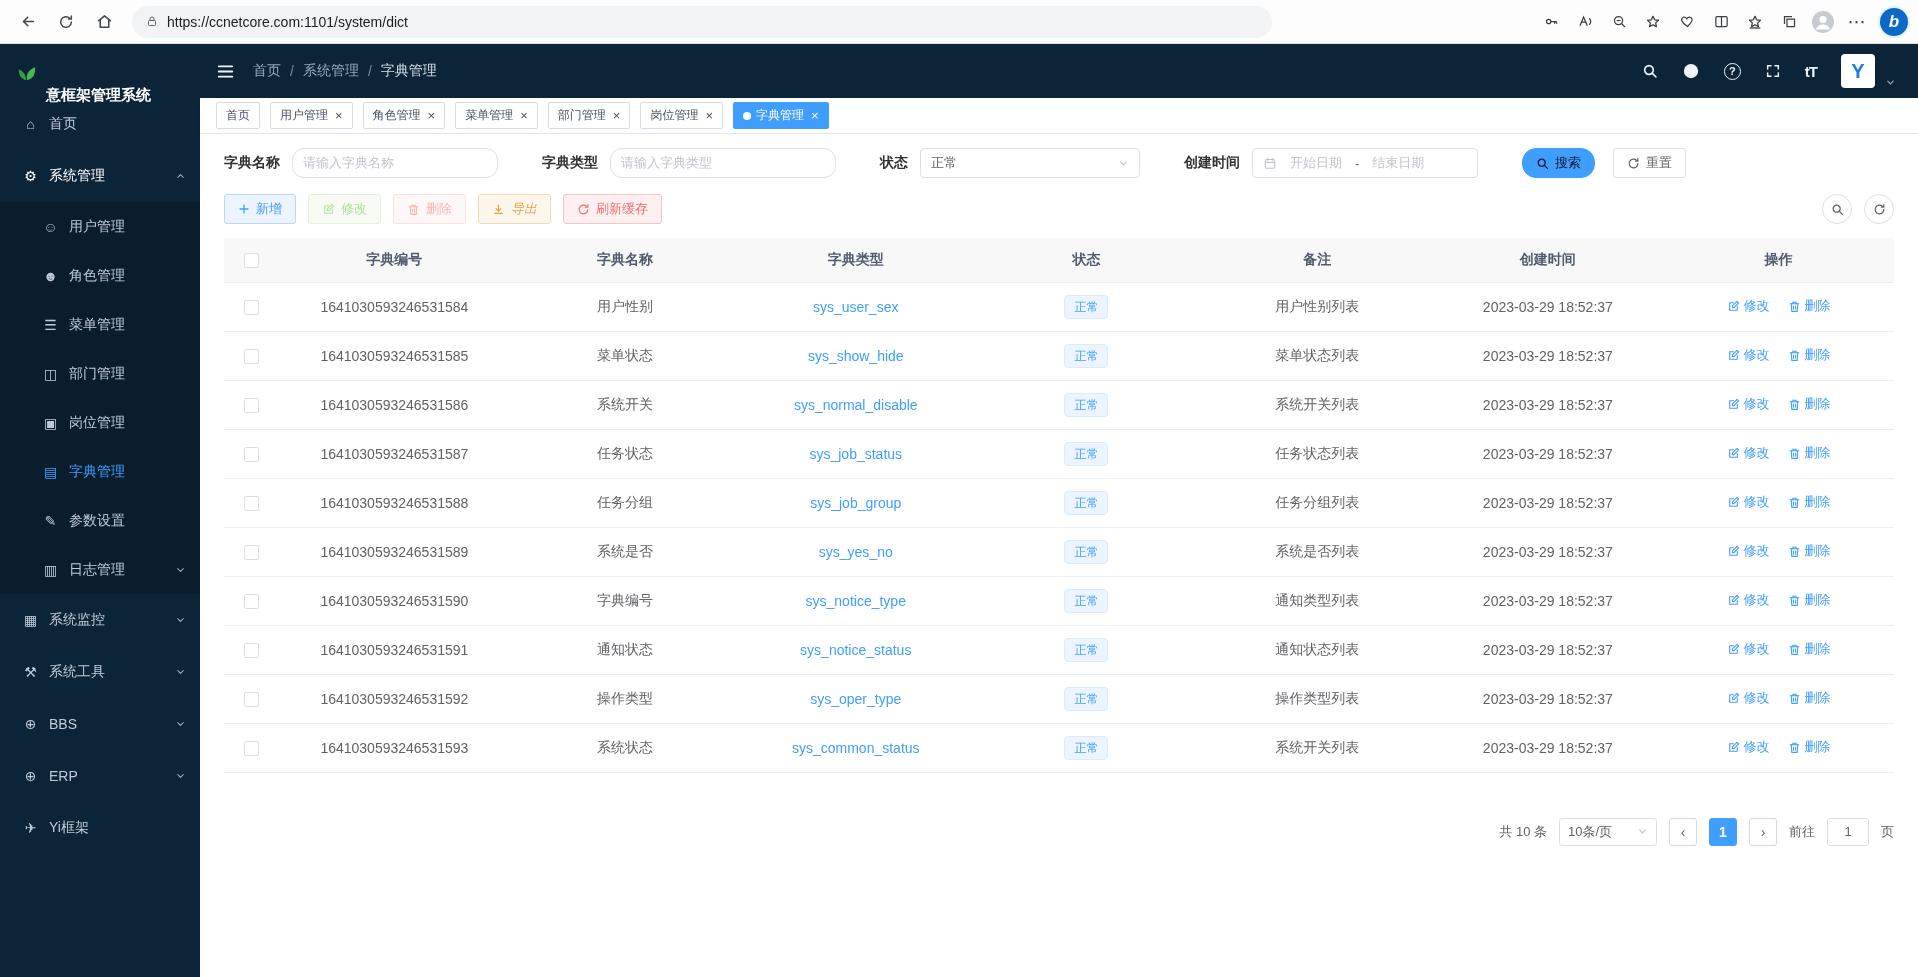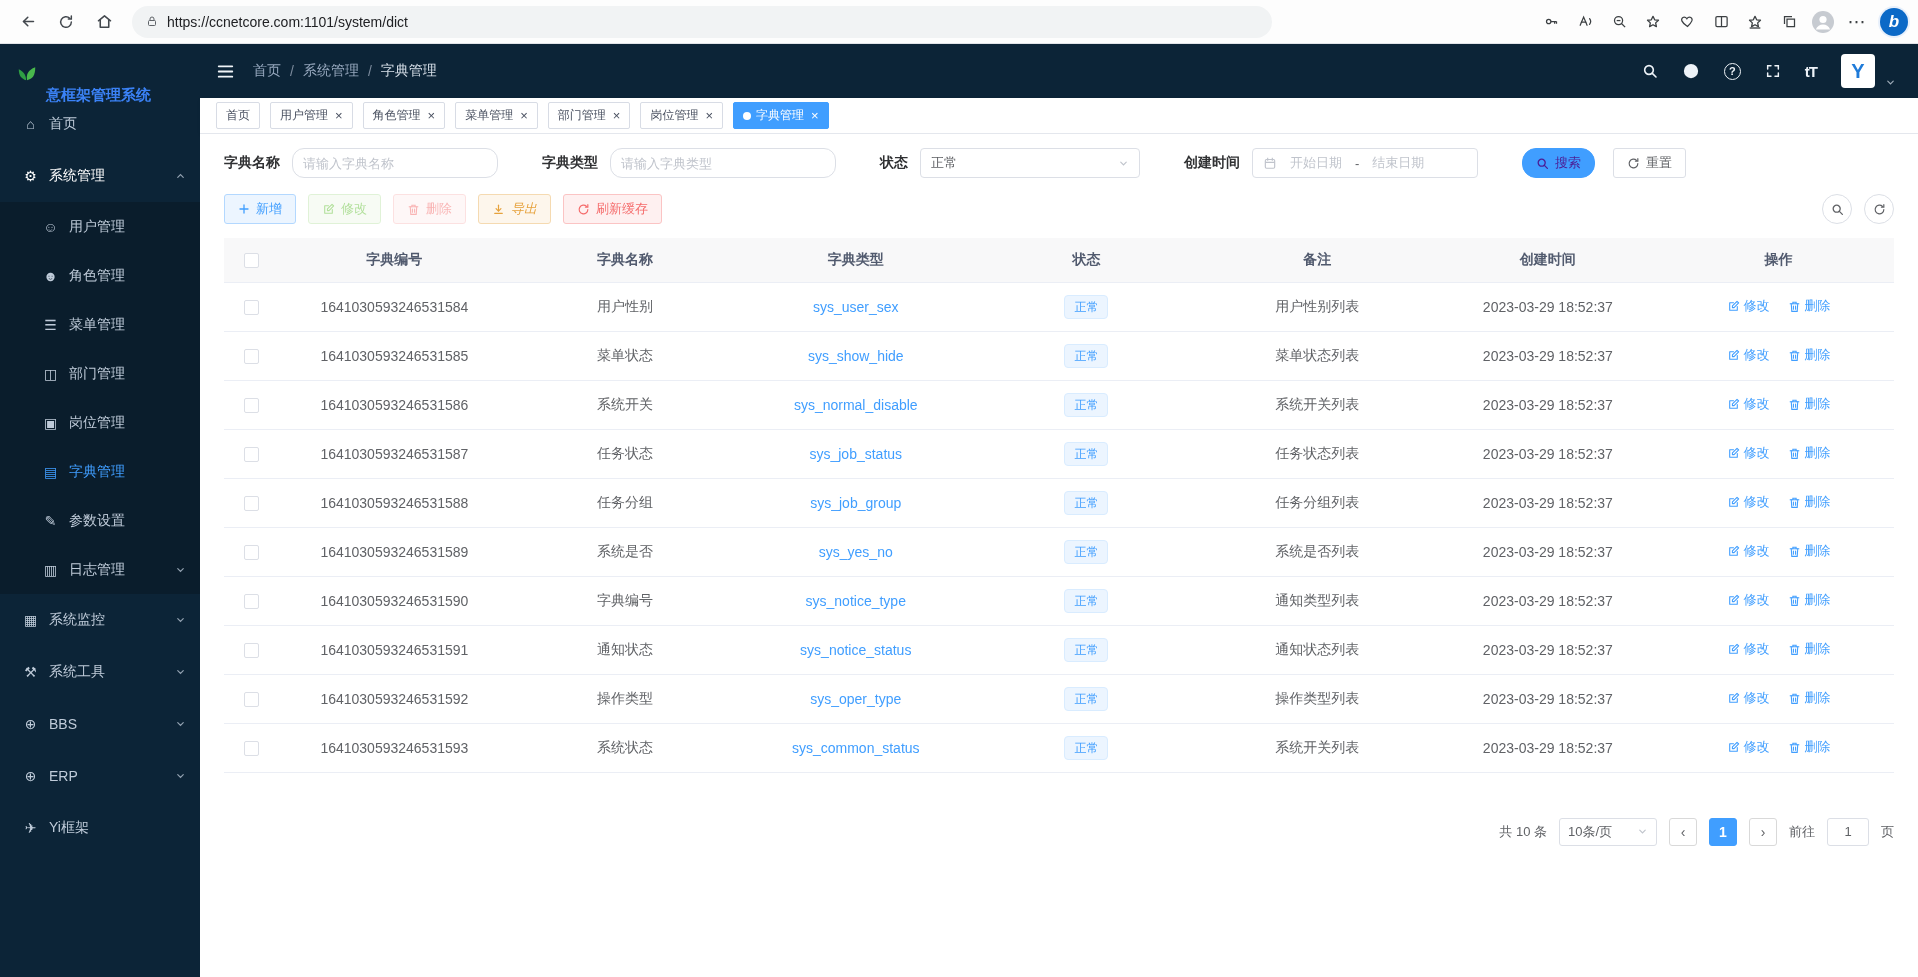--- a/index.html
+++ b/index.html
@@ -22,21 +22,21 @@
   .bing { width:28px; height:28px; border-radius:50%; background:#0b69c7; color:#fff;
     display:flex; align-items:center; justify-content:center; font-weight:800; font-size:17px;
     font-style:italic; margin-left:6px; box-shadow:0 0 0 2px #e8f0fb; }
 
   
   .app { display:flex; height:933px; }
 
   
   .sidebar { width:200px; flex-shrink:0; background:#0c2437; display:flex; flex-direction:column; }
   .logo-row { height:54px; display:flex; align-items:center; gap:8px; padding-left:16px; flex-shrink:0; }
-  .logo-text { color:#3b82f6; font-size:15px; font-weight:700; white-space:nowrap;margin-top:48px; }
+  .logo-text { color:#ffffff; font-size:15px; font-weight:700; white-space:nowrap;margin-top:48px; }
   .menu { flex:1; overflow:hidden; font-size:14px; }
   .menu-item { position:relative; height:52px; display:flex; align-items:center; gap:10px;
     padding-left:22px; color:#bfcbd9; cursor:pointer; white-space:nowrap; }
   .menu-item.sub { height:49px; padding-left:42px; background:#0a1d2c; }
   .menu-item.parent-open { color:#ffffff; }
   .menu-item.active { color:#409eff; }
   .mi-icon { width:17px; text-align:center; font-size:14px; flex-shrink:0; }
   .mi-arrow { position:absolute; right:14px; top:50%; transform:translateY(-50%); color:#93a2b1; display:flex; }
   .mi-arrow.up { transform:translateY(-50%) rotate(180deg); }
 
@@ -71,37 +71,37 @@
   .tab-dot { width:8px; height:8px; border-radius:50%; background:#fff; }
   .tab-close { font-size:13px; line-height:1; margin-left:2px; }
 
   
   .content { padding:14px 24px; flex:1; background:#fff; }
 
   .filter-bar { display:flex; align-items:center; gap:44px; }
   .filter-item { display:flex; align-items:center; gap:12px; }
   .filter-item label { font-size:14px; font-weight:700; color:#303133; white-space:nowrap; }
   .inp { height:30px; border:1px solid #dcdfe6; border-radius:12px; padding:0 10px;
-    font-size:13px; color:#606266; outline:none; font-family:Liberation Sans, sans-serif; }
+    font-size:13px; color:#606266; outline:none; font-family:Liberation Mono, monospace; }
   .inp::placeholder { color:#c0c4cc; }
   .w206 { width:206px; } .w246 { width:226px; }
   .sel { width:220px; height:30px; border:1px solid #dcdfe6; border-radius:4px;
     display:flex; align-items:center; justify-content:space-between; padding:0 10px;
     font-size:13px; color:#606266; cursor:pointer; }
   .sel .chev { color:#c0c4cc; display:flex; }
   .daterange { width:226px; height:30px; border:1px solid #dcdfe6; border-radius:4px;
     display:flex; align-items:center; gap:13px; padding:0 10px; font-size:13px; color:#c0c4cc; }
   .daterange .cal { color:#c0c4cc; display:flex; }
   .dr-sep { color:#606266; }
   .filter-btns { display:flex; align-items:center; gap:18px; }
 
   .btn { display:inline-flex; align-items:center; gap:6px; height:30px; padding:0 13px;
     border-radius:3px; font-size:13px; border:1px solid transparent; background:#fff;
     cursor:pointer; font-family:inherit; white-space:nowrap; }
-  .btn-search { background:#409eff; border-color:#409eff; color:#4c1d95;border-radius:14px; }
+  .btn-search { background:#409eff; border-color:#409eff; color:#0f172a;border-radius:14px; }
   .btn-reset  { border-color:#dcdfe6; color:#606266; }
   .btn-add    { color:#409eff; background:#ecf5ff; border-color:#b3d8ff; }
   .btn-mod    { color:#67c23a; background:#f0f9eb; border-color:#c2e7b0; }
   .btn-del    { color:#f56c6c; background:#fef0f0; border-color:#fbc4c4; }
   .btn-exp    { color:#e6a23c; background:#fdf6ec; border-color:#f5dab1;font-style:italic; }
   .btn-cache  { color:#f56c6c; background:#fef0f0; border-color:#fbc4c4; }
   .btn.disabled { opacity:.5; cursor:not-allowed; }
 
   .toolbar { display:flex; align-items:flex-start; gap:12px; margin-top:16px; }
   .toolbar-right { margin-left:auto; display:flex; gap:12px; }

